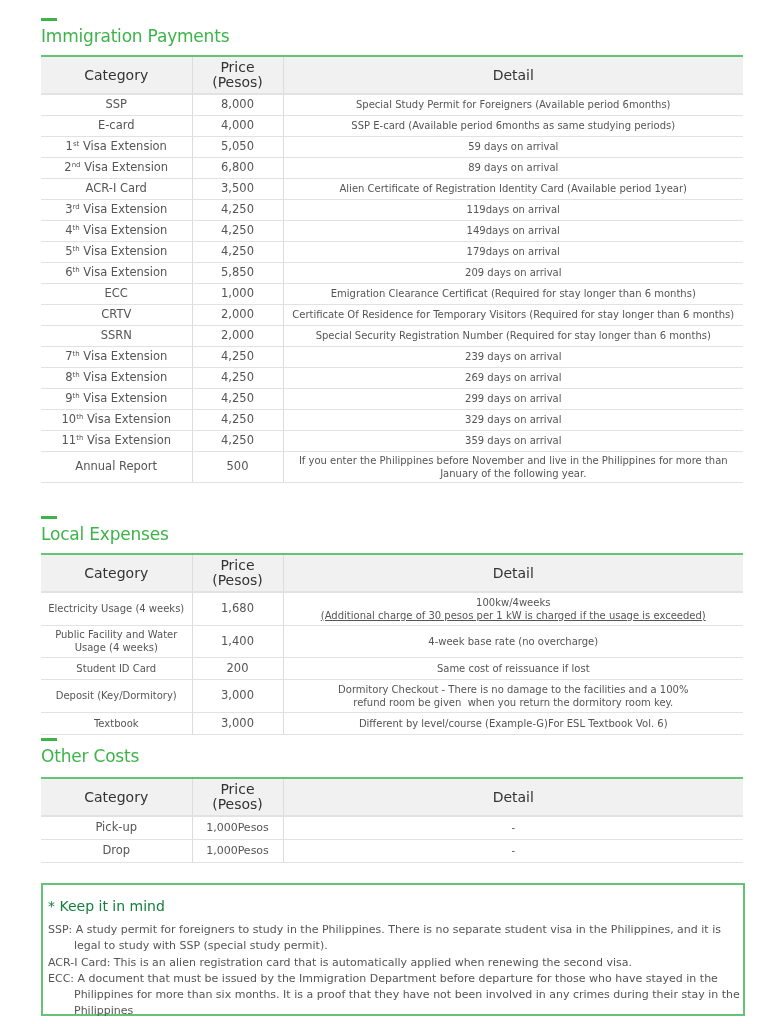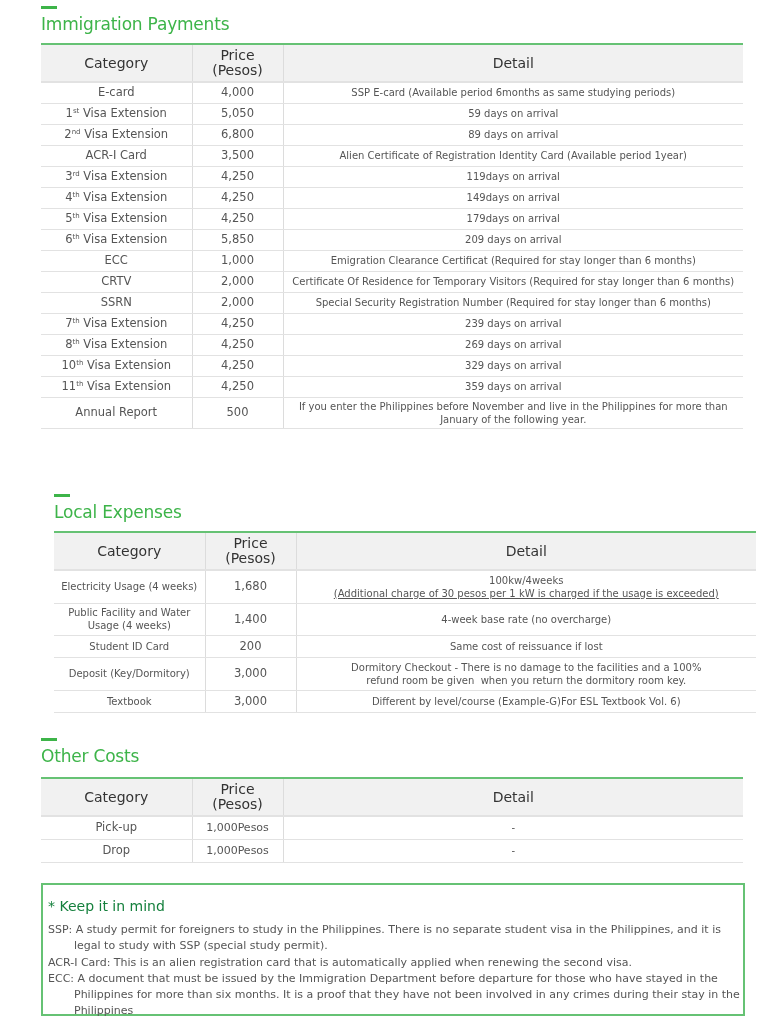--- a/index.html
+++ b/index.html
@@ -21,38 +21,43 @@
   sup { font-size: 7px; vertical-align: 4px; line-height: 0; }
   .note-box { position: absolute; left: 41px; top: 883px; width: 700px; height: 129px;
               border: 2px solid #66c274; }
   .note-title { color: #15803d; font-size: 14px; margin: 12px 0 0 5px; line-height: 18px; }
   .note-list { margin: 7px 0 0 5px; font-size: 11px; color: #555; line-height: 16.3px; }
   .note-item .cont { padding-left: 26px; display: block; }
 </style>
 </head>
 <body>
 
-<div class="section" style="top:6px;">
+<div class="section" style="top:18px;">
   <div class="accent-bar"></div>
   <div class="section-title">Immigration Payments</div>
   <table class="data" style="margin-top:8px;">
     <colgroup>
         <col class="c1">
         <col class="c2">
         <col class="c3">
       </colgroup>
     <thead>
       <tr style="height:38px;">
         <th>Category</th>
         <th><span>Price</span><br><span>(Pesos)</span></th>
         <th>Detail</th>
       </tr>
     </thead>
     <tbody id="imm-body">
         <tr style="height:21px;">
+          <td><span>SSP</span></td>
+          <td>8,000</td>
+          <td class="det">Special Study Permit for Foreigners (Available period 6months)</td>
+        </tr>
+        <tr style="height:21px;">
           <td><span>E-card</span></td>
           <td>4,000</td>
           <td class="det">SSP E-card (Available period 6months as same studying periods)</td>
         </tr>
         <tr style="height:21px;">
           <td><span>1</span><sup>st</sup><span style="white-space:pre;"> Visa Extension</span></td>
           <td>5,050</td>
           <td class="det">59 days on arrival</td>
         </tr>
         <tr style="height:21px;">
@@ -102,20 +107,25 @@
         </tr>
         <tr style="height:21px;">
           <td><span>7</span><sup>th</sup><span style="white-space:pre;"> Visa Extension</span></td>
           <td>4,250</td>
           <td class="det">239 days on arrival</td>
         </tr>
         <tr style="height:21px;">
           <td><span>8</span><sup>th</sup><span style="white-space:pre;"> Visa Extension</span></td>
           <td>4,250</td>
           <td class="det">269 days on arrival</td>
+        </tr>
+        <tr style="height:21px;">
+          <td><span>9</span><sup>th</sup><span style="white-space:pre;"> Visa Extension</span></td>
+          <td>4,250</td>
+          <td class="det">299 days on arrival</td>
         </tr>
         <tr style="height:21px;">
           <td><span>10</span><sup>th</sup><span style="white-space:pre;"> Visa Extension</span></td>
           <td>4,250</td>
           <td class="det">329 days on arrival</td>
         </tr>
         <tr style="height:21px;">
           <td><span>11</span><sup>th</sup><span style="white-space:pre;"> Visa Extension</span></td>
           <td>4,250</td>
           <td class="det">359 days on arrival</td>
@@ -124,21 +134,21 @@
     <tbody>
       <tr style="height:31px;">
         <td>Annual Report</td>
         <td>500</td>
         <td class="det"><span>If you enter the Philippines before November and live in the Philippines for more than</span><br><span>January of the following year.</span></td>
       </tr>
     </tbody>
   </table>
 </div>
 
-<div class="section" style="top:494px;margin-left:13px;">
+<div class="section" style="top:516px;">
   <div class="accent-bar"></div>
   <div class="section-title">Local Expenses</div>
   <table class="data" style="margin-top:8px;">
     <colgroup>
         <col class="c1">
         <col class="c2">
         <col class="c3">
       </colgroup>
     <thead>
       <tr style="height:38px;">

